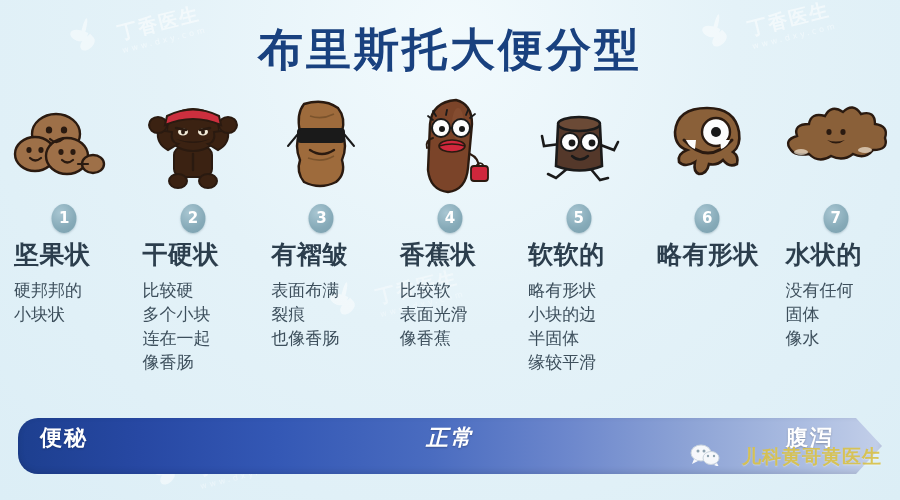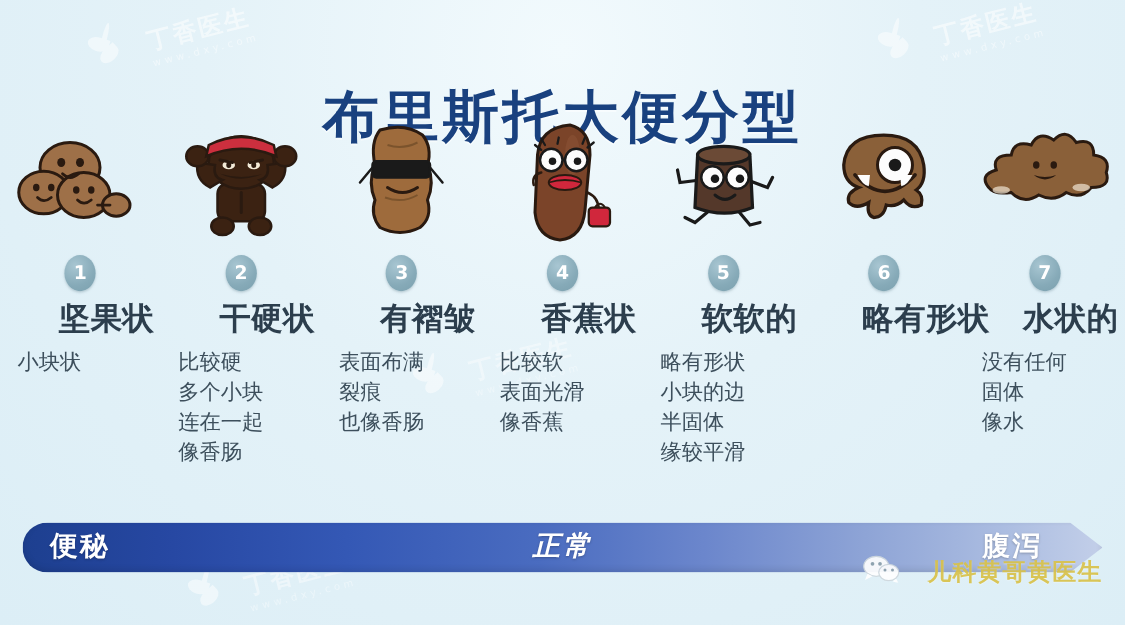--- a/index.html
+++ b/index.html
@@ -76,21 +76,20 @@
     top: 24px;
     left: 0;
     width: 100%;
     text-align: center;
     font-size: 45px;
     line-height: 52px;
     font-weight: bold;
     color: #19417f;
     letter-spacing: 3px;
     text-shadow: 0 1px 0 rgba(255,255,255,.5);
-    margin-top: 44px;
   }
 
   
   .cols {
     position: absolute;
     top: 92px;
     left: 0;
     width: 900px;
     height: 310px;
     display: flex;
@@ -129,41 +128,40 @@
     position: absolute;
     top: 148px;
     left: 0; right: 0;
     padding-left: 14px;
     font-size: 25px;
     line-height: 30px;
     font-weight: bold;
     color: #2c3e4d;
     letter-spacing: .5px;
     white-space: nowrap;
-    margin-left: 33px;
   }
 
   .col-desc {
     position: absolute;
     top: 186px;
     left: 0; right: 0;
     padding-left: 14px;
     font-size: 17px;
     line-height: 24px;
     color: #3d4f5c;
   }
   .col-desc div { white-space: nowrap; }
 
   
   .bar-wrap {
     position: absolute;
     left: 18px;
     top: 418px;
     width: 864px;
-    height: 40px;
+    height: 56px;
   }
   .bar {
     position: absolute;
     inset: 0;
     background: linear-gradient(90deg,
       #1d3f8f 0%, #2748a3 14%, #3458b5 30%,
       #4a6cc0 48%, #6b86cc 63%, #8ea4d6 78%, #aebfe2 92%, #c3cfe9 100%);
     border-radius: 20px 0 0 20px;
     -webkit-clip-path: polygon(0 0, calc(100% - 26px) 0, 100% 50%, calc(100% - 26px) 100%, 0 100%);
     clip-path: polygon(0 0, calc(100% - 26px) 0, 100% 50%, calc(100% - 26px) 100%, 0 100%);
@@ -264,20 +262,21 @@
             <path d="M41 47 q6 6 13 0"></path>
             <path d="M21 66 q5 5 11 0"></path>
             <path d="M53 68 q5 5 11 0"></path>
             <path d="M69 72 l10 0"></path>
           </g>
         </svg>
       </div>
       <div class="badge">1</div>
       <div class="col-head">坚果状</div>
       <div class="col-desc">
+        <div>硬邦邦的</div>
         <div>小块状</div>
       </div>
     </div>
 
     <div class="col">
       <div class="art">
         <svg width="110" height="105" viewBox="0 0 110 105">
           <g fill="#3b2212" stroke="#2a1a10" stroke-width="2">
             <rect x="36" y="55" width="38" height="30" rx="8"></rect>
             <ellipse cx="55" cy="38" rx="26" ry="21"></ellipse>

